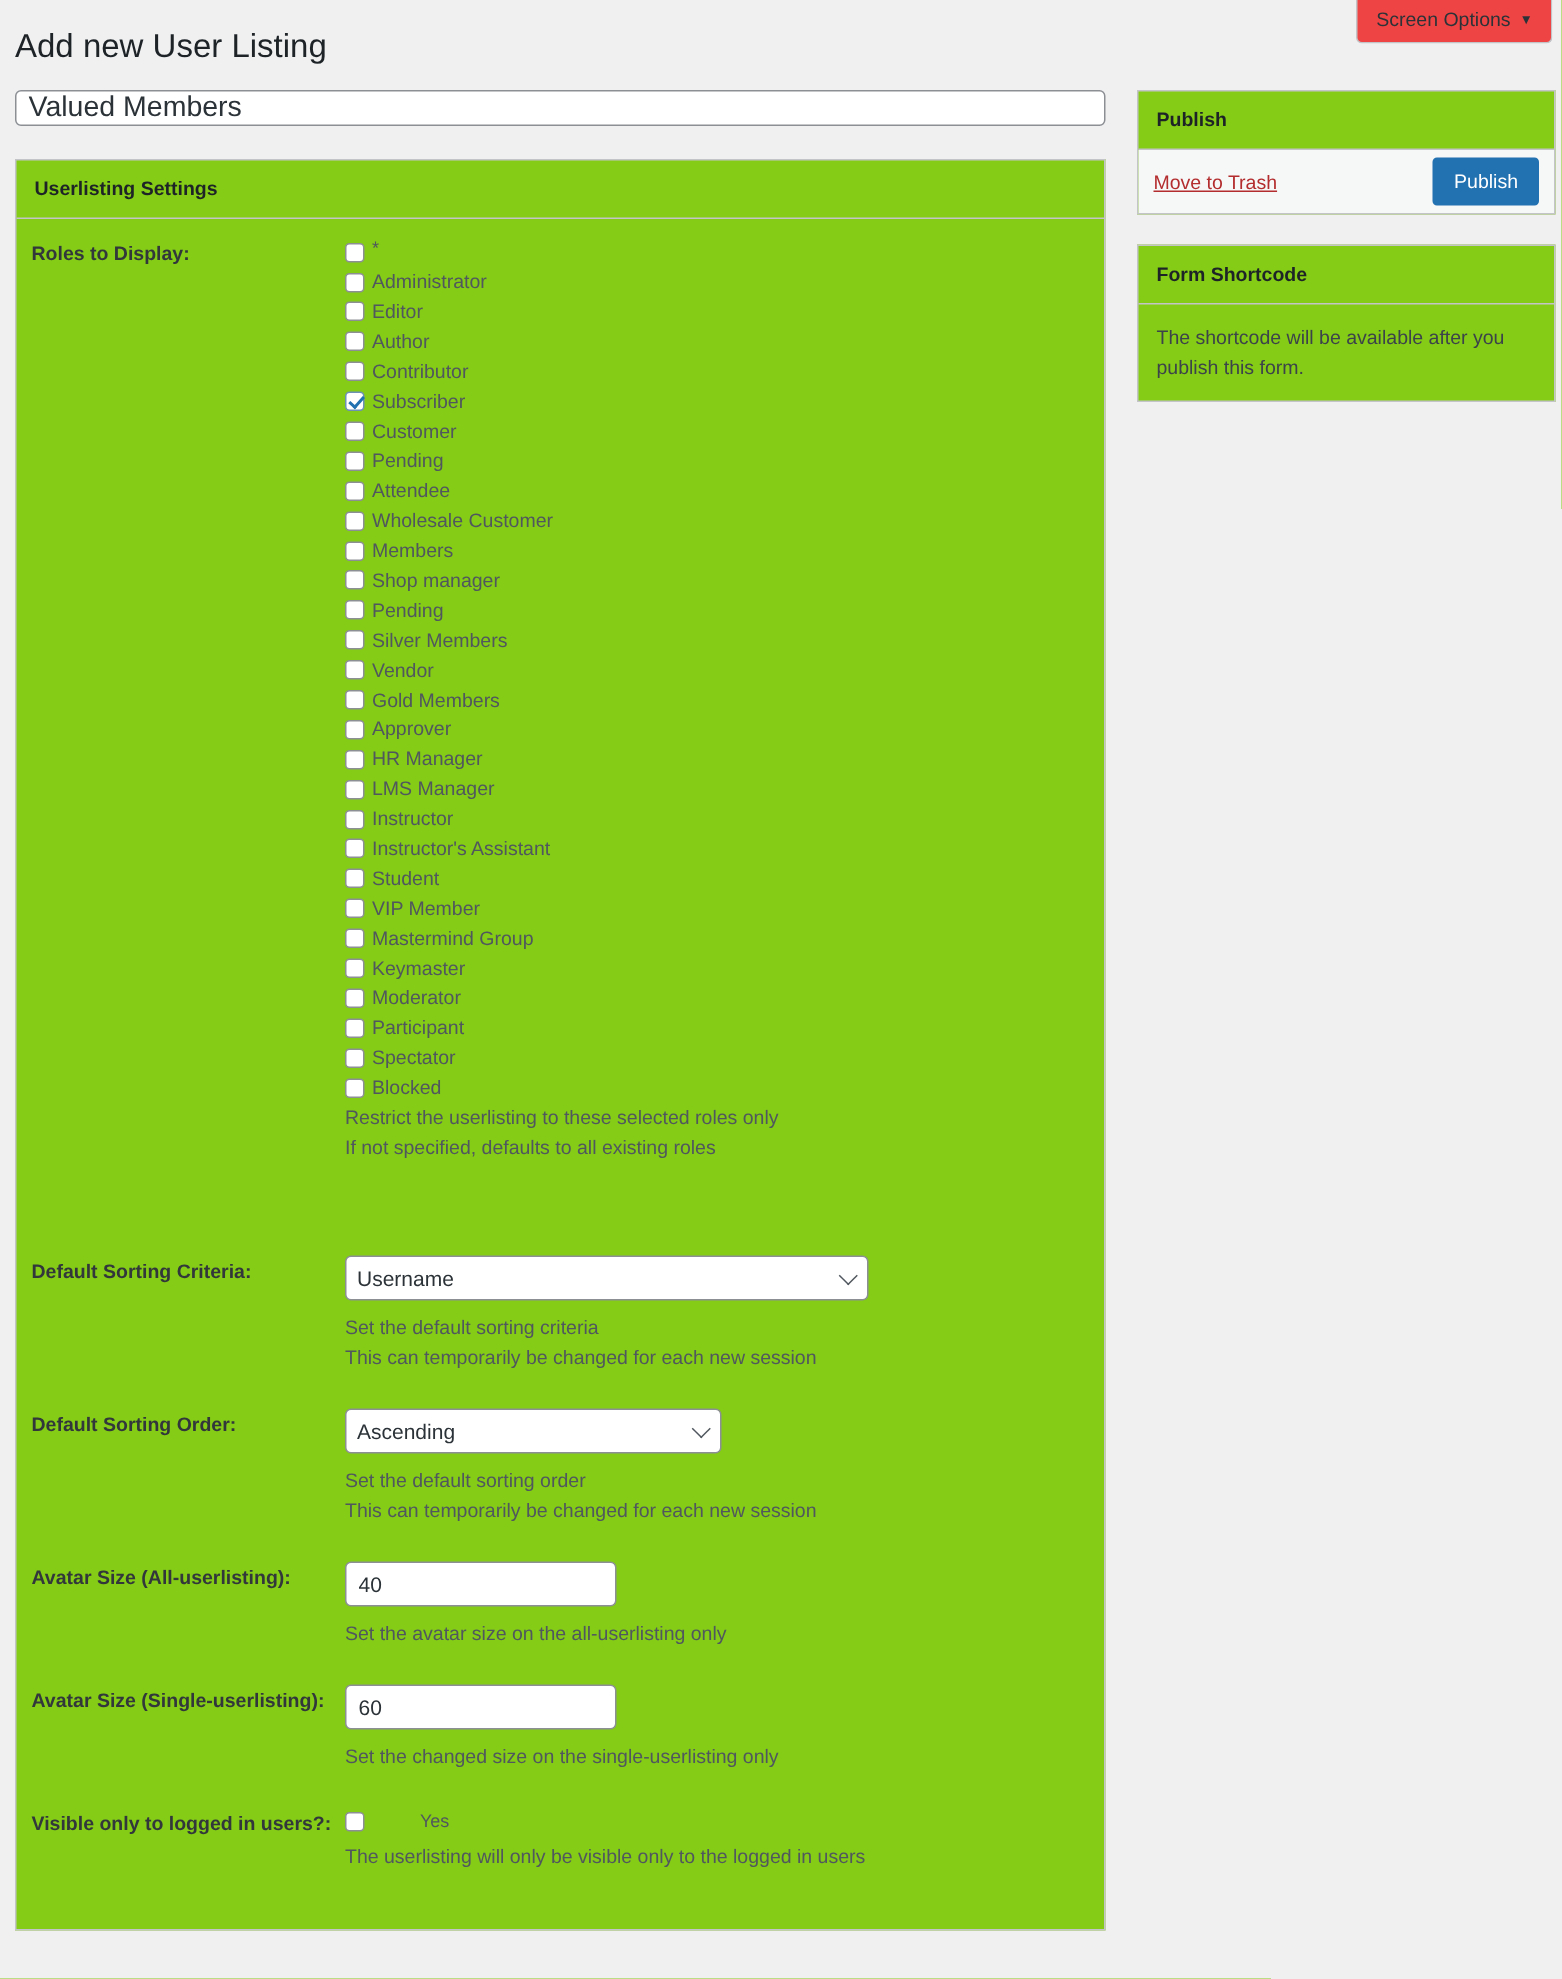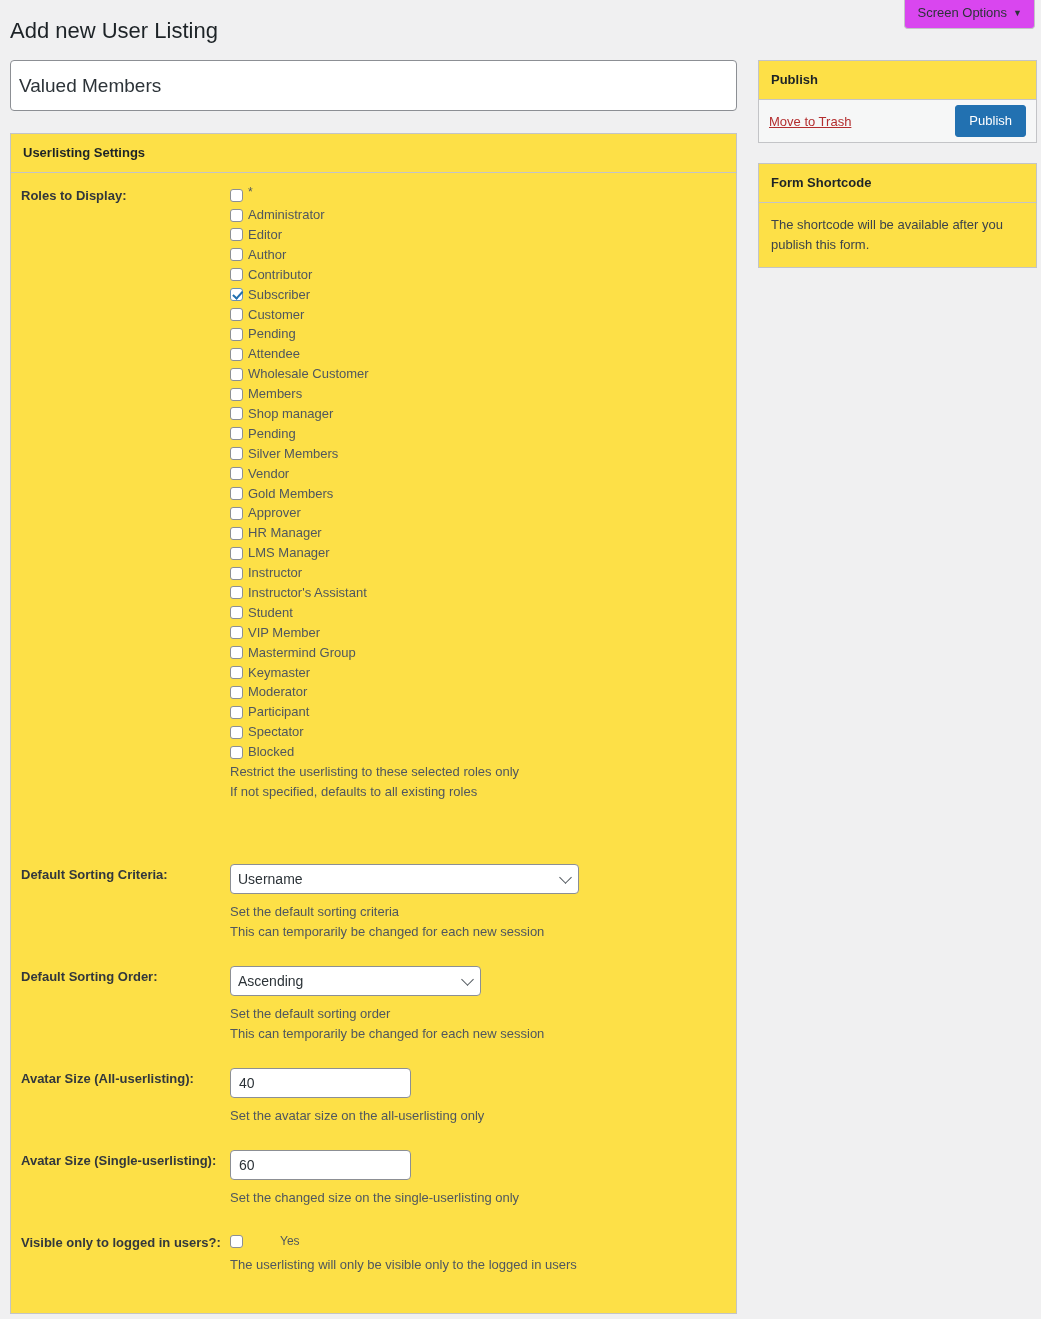--- a/index.html
+++ b/index.html
@@ -18,21 +18,21 @@
   }
   
   .screen-meta-links {
     position: absolute;
     top: 0;
     right: 6px;
     z-index: 5;
   }
   .screen-options-tab {
     display: inline-block;
-    background: #d946ef;
+    background: #ef4444;
     border: 1px solid #c3c4c7;
     border-top: none;
     border-radius: 0 0 4px 4px;
     padding: 5px 12px 7px 12px;
     font-size: 13px;
     color: #2c3338;
     line-height: 1.2;
     box-sizing: border-box;
     cursor: pointer;
     user-select: none;
@@ -69,34 +69,34 @@
     left: 758px;
     top: 60px;
     width: 279px;
   }
 
   
   .title-input {
     display: block;
     box-sizing: border-box;
     width: 727px;
-    height: 51px;
+    height: 24px;
     padding: 3px 8px;
     font-size: 19px;
     font-family: "Liberation Sans", sans-serif;
     color: #2c3338;
     border: 1px solid #8c8f94;
     border-radius: 4px;
     background: #fff;
     outline: none;
   }
 
   
   .postbox {
-    background: #fde047;
+    background: #84cc16;
     border: 1px solid #c3c4c7;
     box-sizing: border-box;
     margin-top: 0;
   }
   .postbox-header {
     border-bottom: 1px solid #c3c4c7;
     padding: 0;
   }
   .postbox-header h2 {
     margin: 0;

